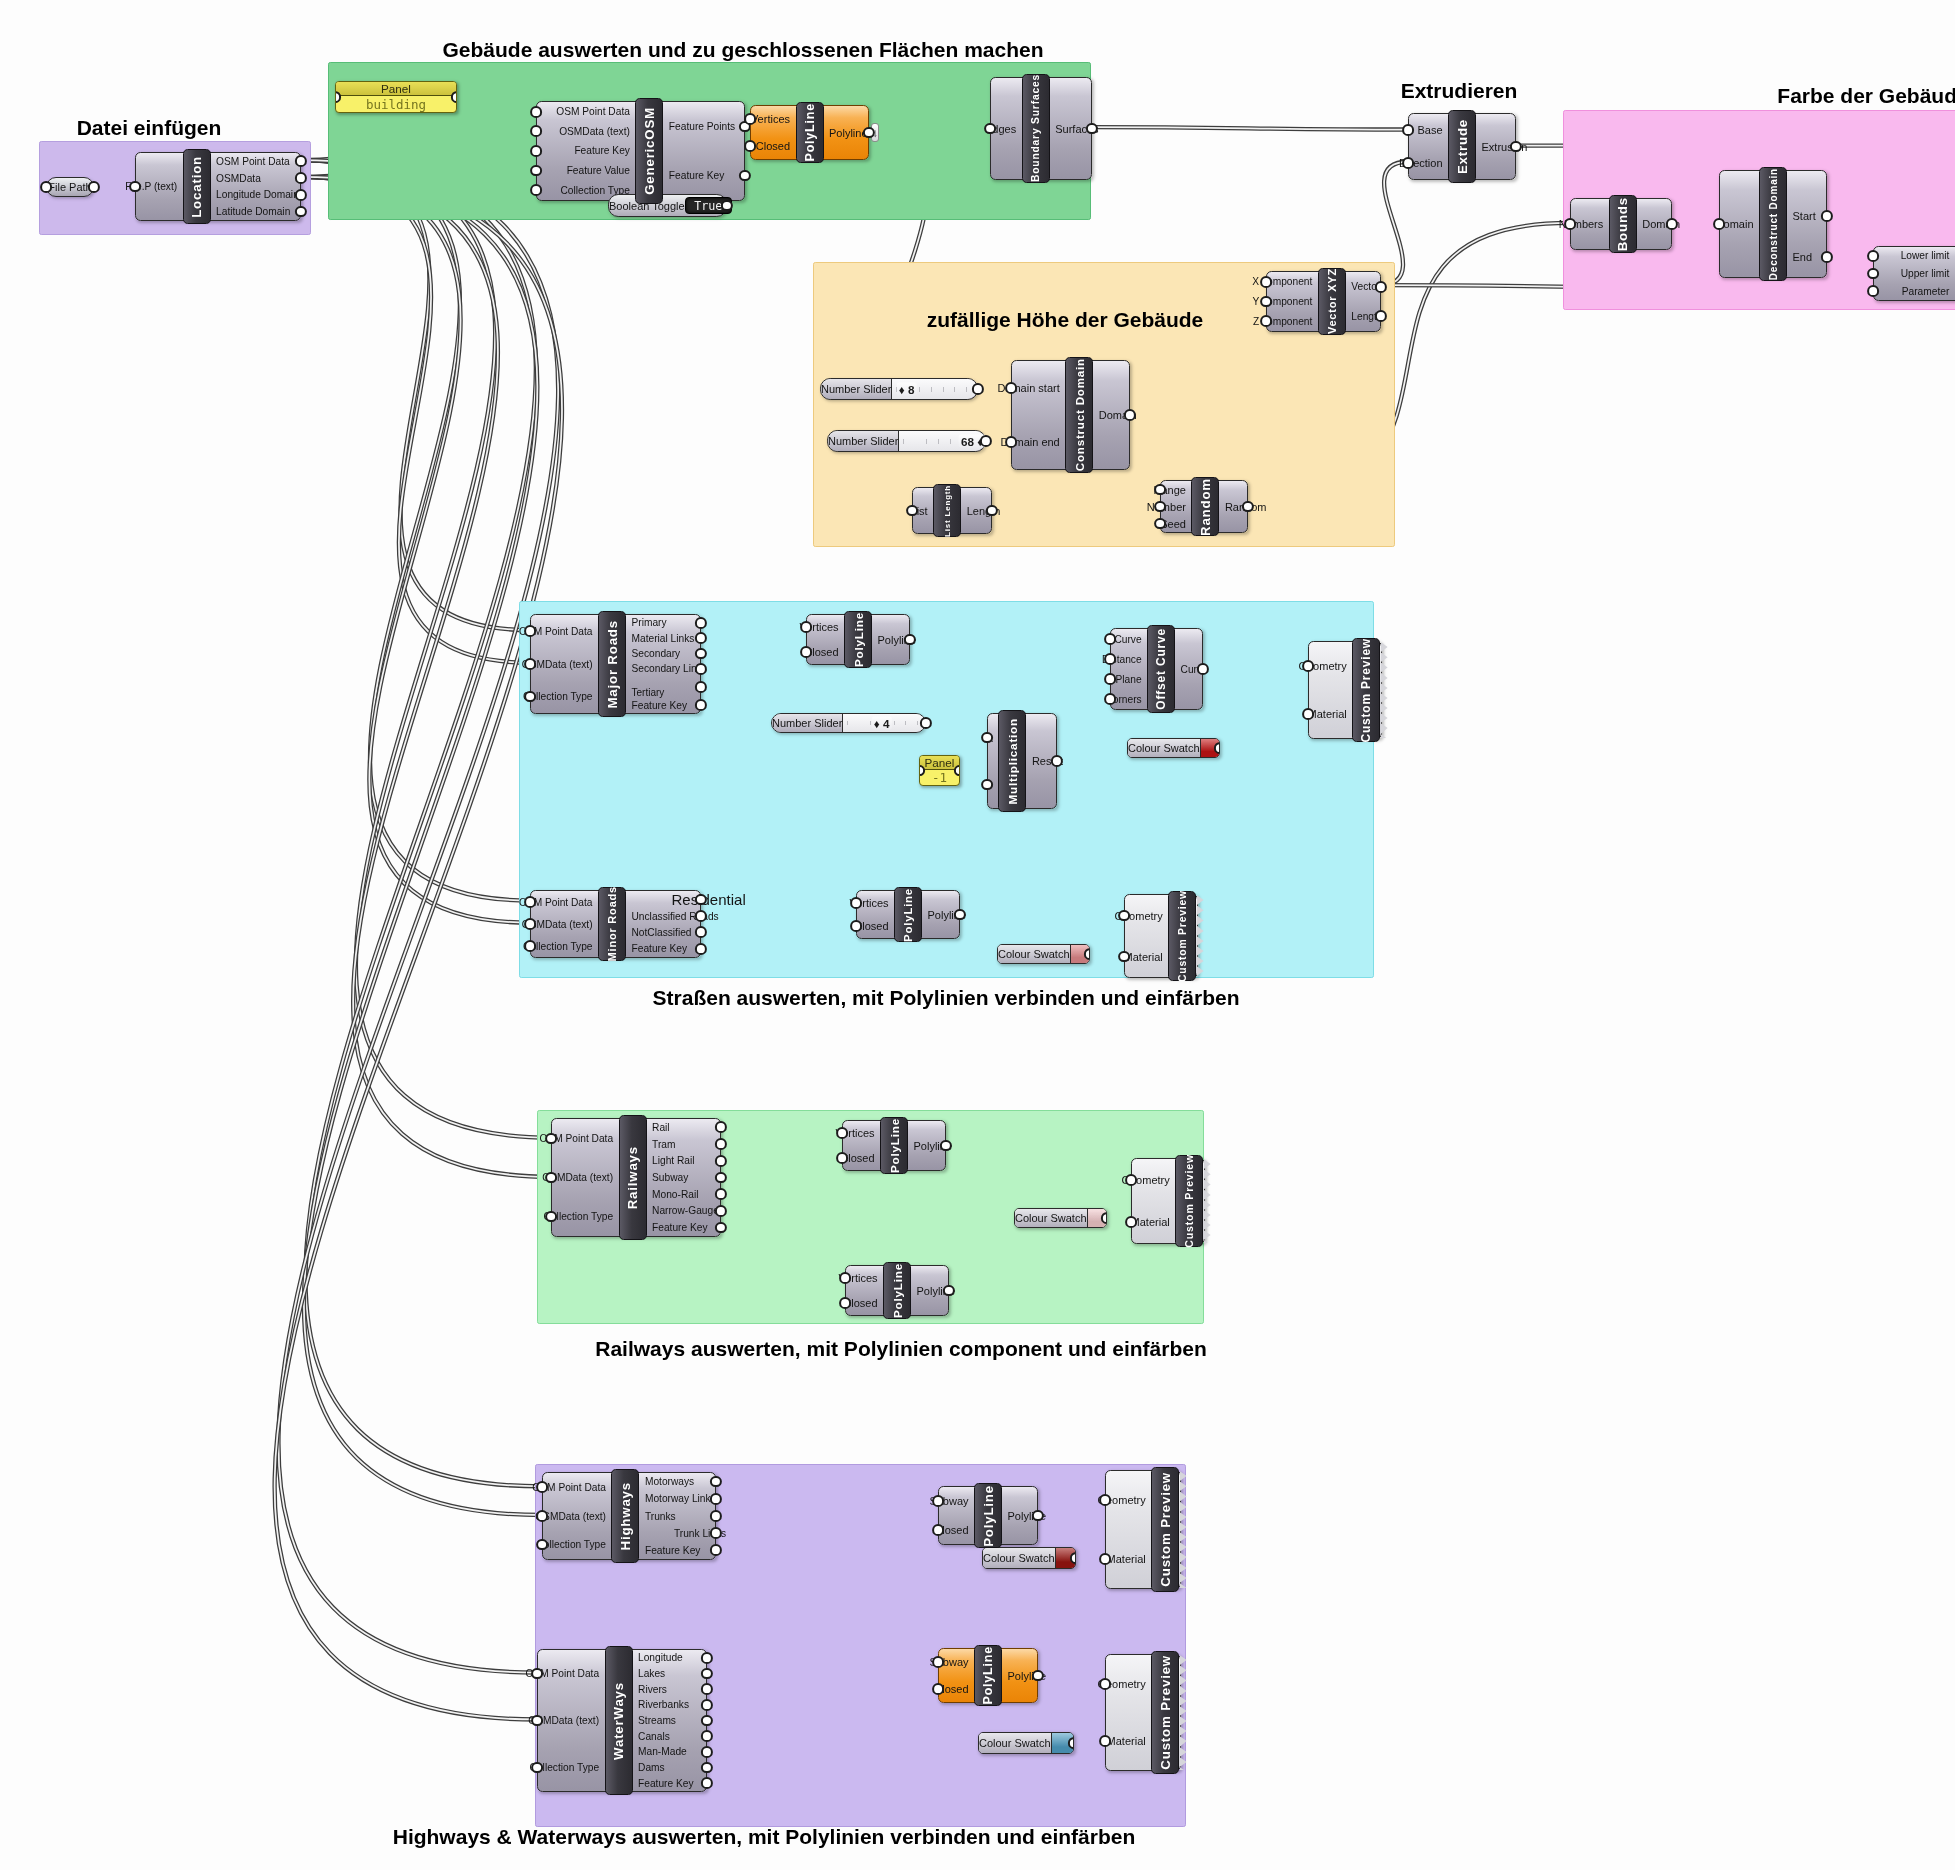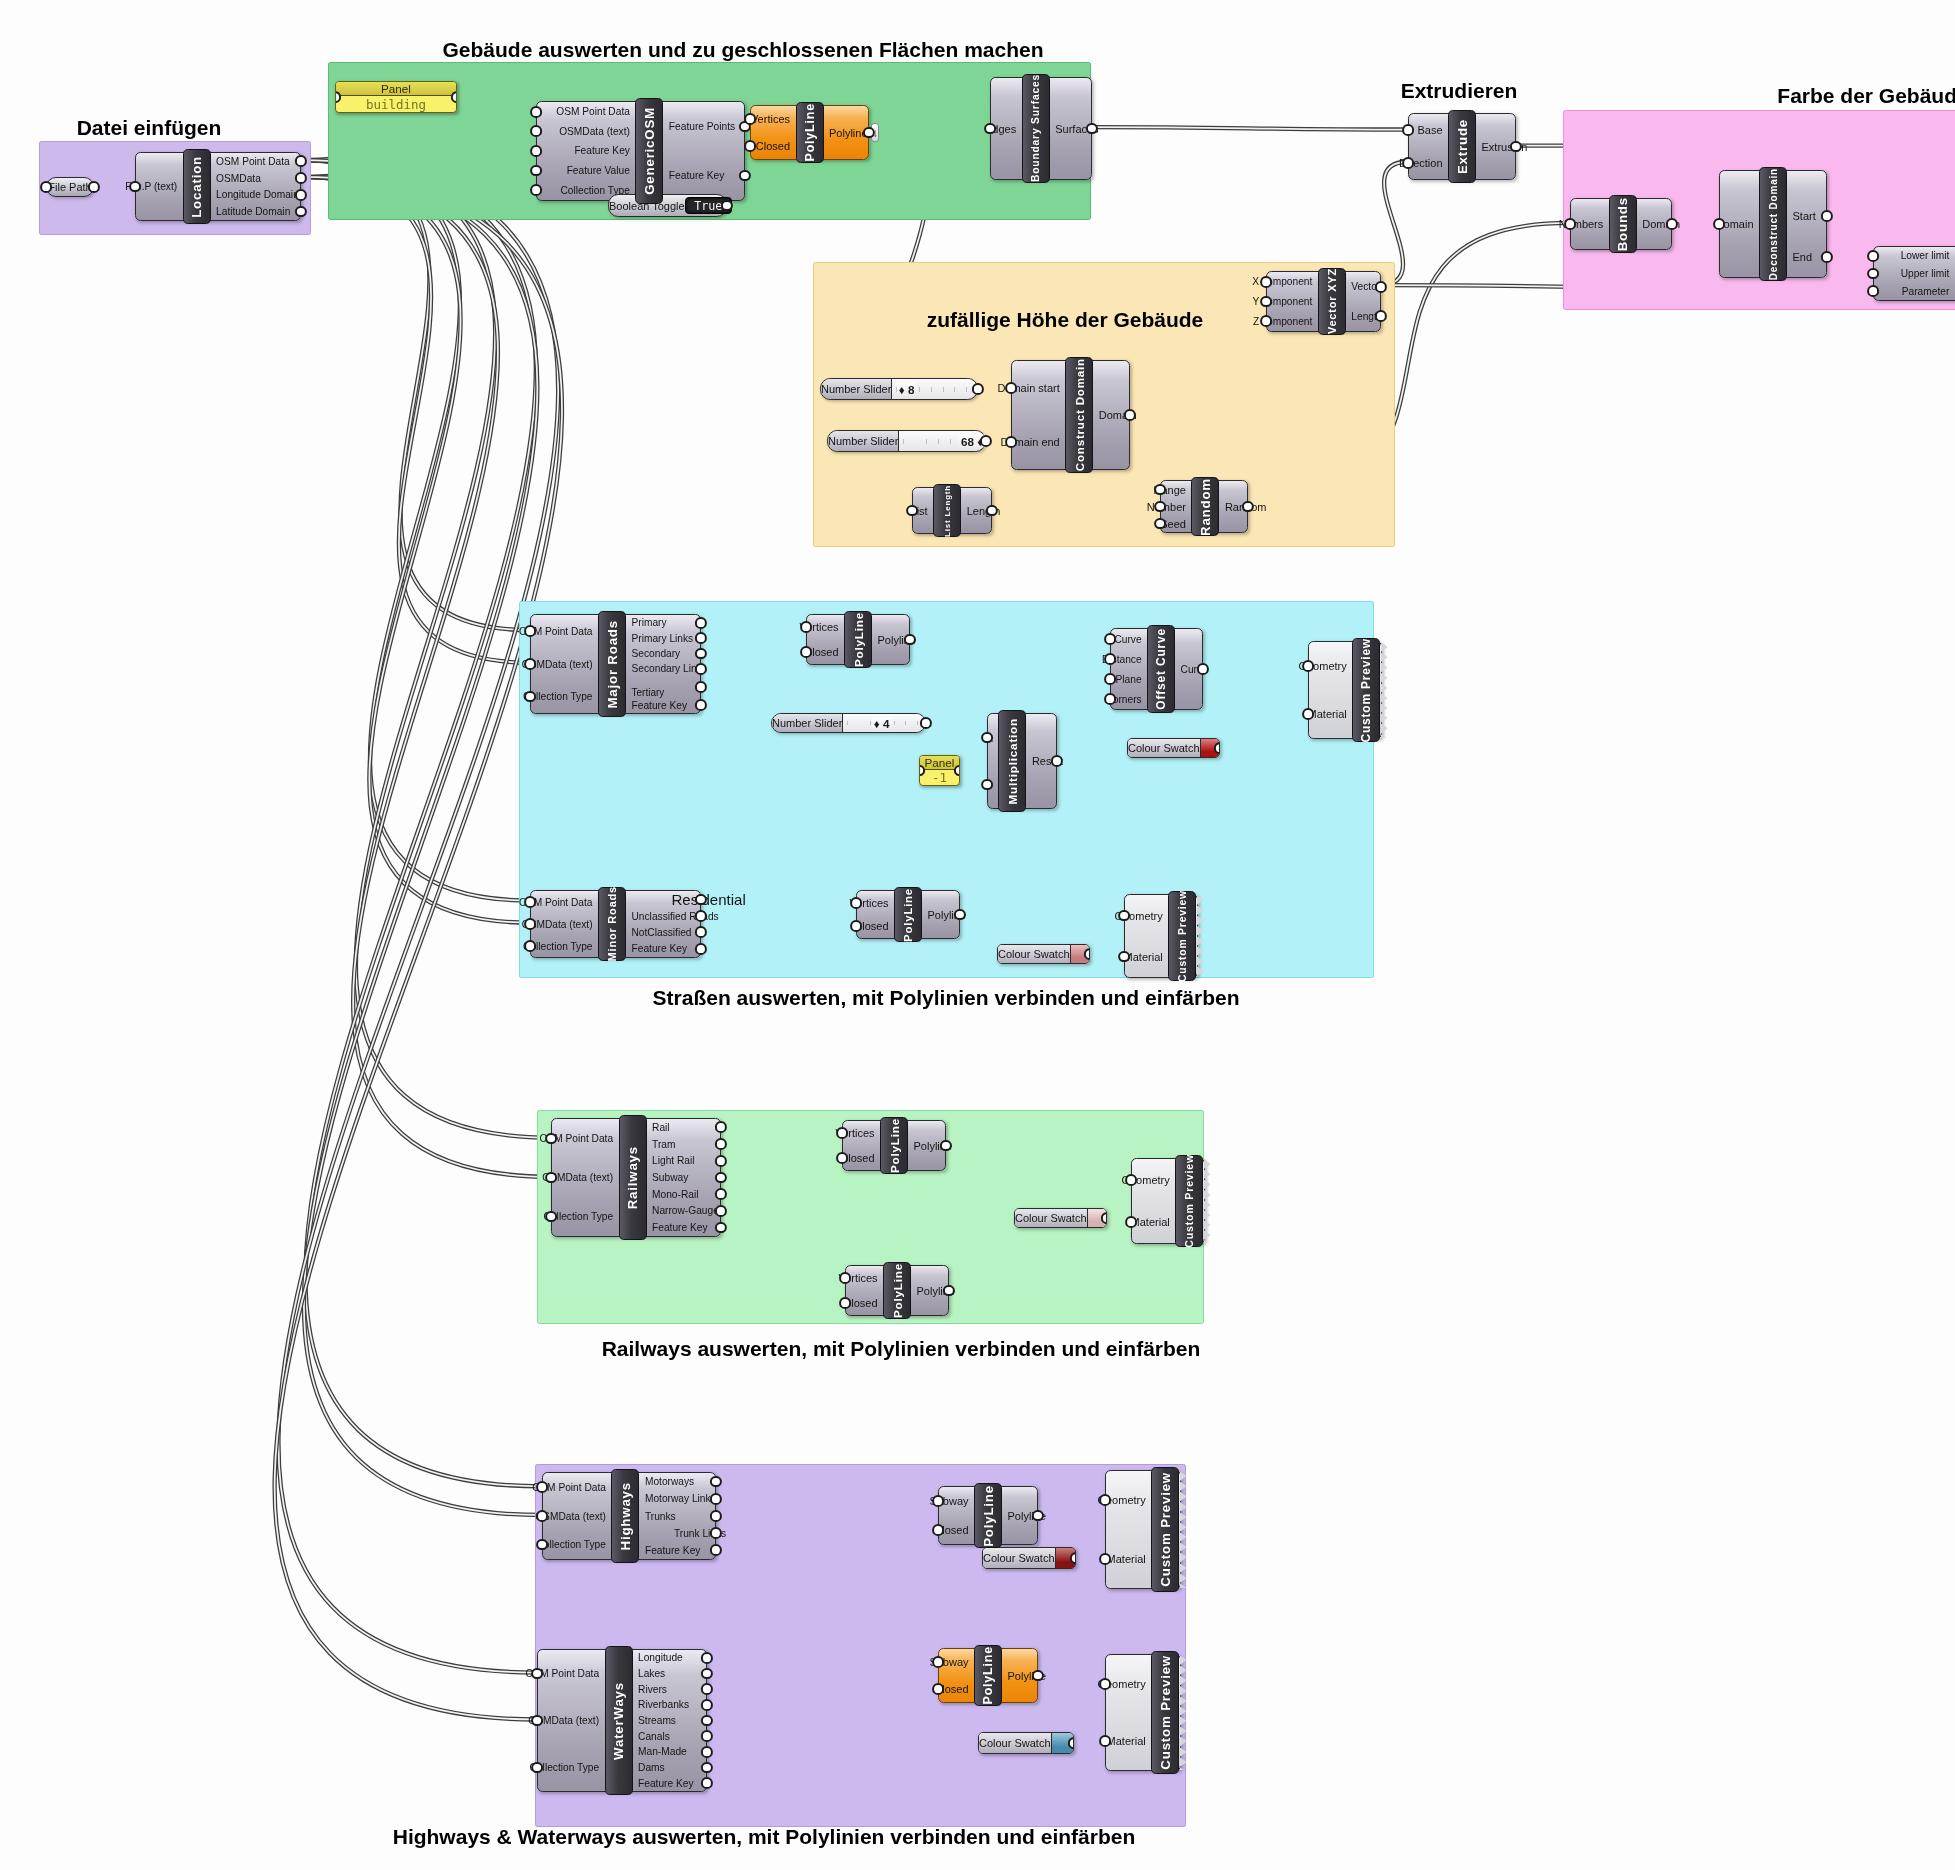--- a/index.html
+++ b/index.html
@@ -515,21 +515,21 @@
       </div>
       <div class="tab">
         <span style="font-size: 13.3px;">Major Roads</span>
       </div>
       <div class="col" style="flex: 1.05 1 0%;">
         <div class="row out">
           <span class="lbl" style="font-size: 10.2px;">Primary</span>
           <span class="port"></span>
         </div>
         <div class="row out">
-          <span class="lbl" style="font-size: 10.2px;">Primary Links</span>
+          <span class="lbl" style="font-size: 10.2px;">Material Links</span>
           <span class="port"></span>
         </div>
         <div class="row out">
           <span class="lbl" style="font-size: 10.2px;">Secondary</span>
           <span class="port"></span>
         </div>
         <div class="row out">
           <span class="lbl" style="font-size: 10.2px;">Secondary Links</span>
           <span class="port"></span>
         </div>
@@ -1037,16 +1037,16 @@
         <span style="font-size: 13.3px;">Custom Preview</span>
       </div>
       <div class="zz" style="right: -7.4px; background: rgb(214, 214, 219); clip-path: polygon(0px 0px, 7px 5.1px, 0px 10.2px, 7px 15.3px, 0px 20.3px, 7px 25.4px, 0px 30.5px, 7px 36px, 0px 41px, 7px 46px, 0px 51px, 7px 56px, 0px 61px, 7px 66px, 0px 71px, 7px 76px, 0px 81px, 7px 86px, 0px 92px, 7px 97px, 0px 102px, 7px 107px, 0px 112px, 7px 117px, 0px 122px);"></div>
     </div>
     <div class="title" style="left: 149px; top: 116px;">Datei einfügen</div>
     <div class="title" style="left: 743px; top: 38px;">Gebäude auswerten und zu geschlossenen Flächen machen</div>
     <div class="title" style="left: 1459px; top: 79px;">Extrudieren</div>
     <div class="title" style="left: 1873px; top: 84px;">Farbe der Gebäude</div>
     <div class="title" style="left: 1065px; top: 308px;">zufällige Höhe der Gebäude</div>
     <div class="title" style="left: 946px; top: 986px;">Straßen auswerten, mit Polylinien verbinden und einfärben</div>
-    <div class="title" style="left: 901px; top: 1337px;">Railways auswerten, mit Polylinien verbinden und einfärben</div>
+    <div class="title" style="left: 901px; top: 1337px;">Railways auswerten, mit Polylinien component und einfärben</div>
     <div class="title" style="left: 764px; top: 1825px;">Highways &amp; Waterways auswerten, mit Polylinien verbinden und einfärben</div>
   </div>
 
 
 </body></html>

